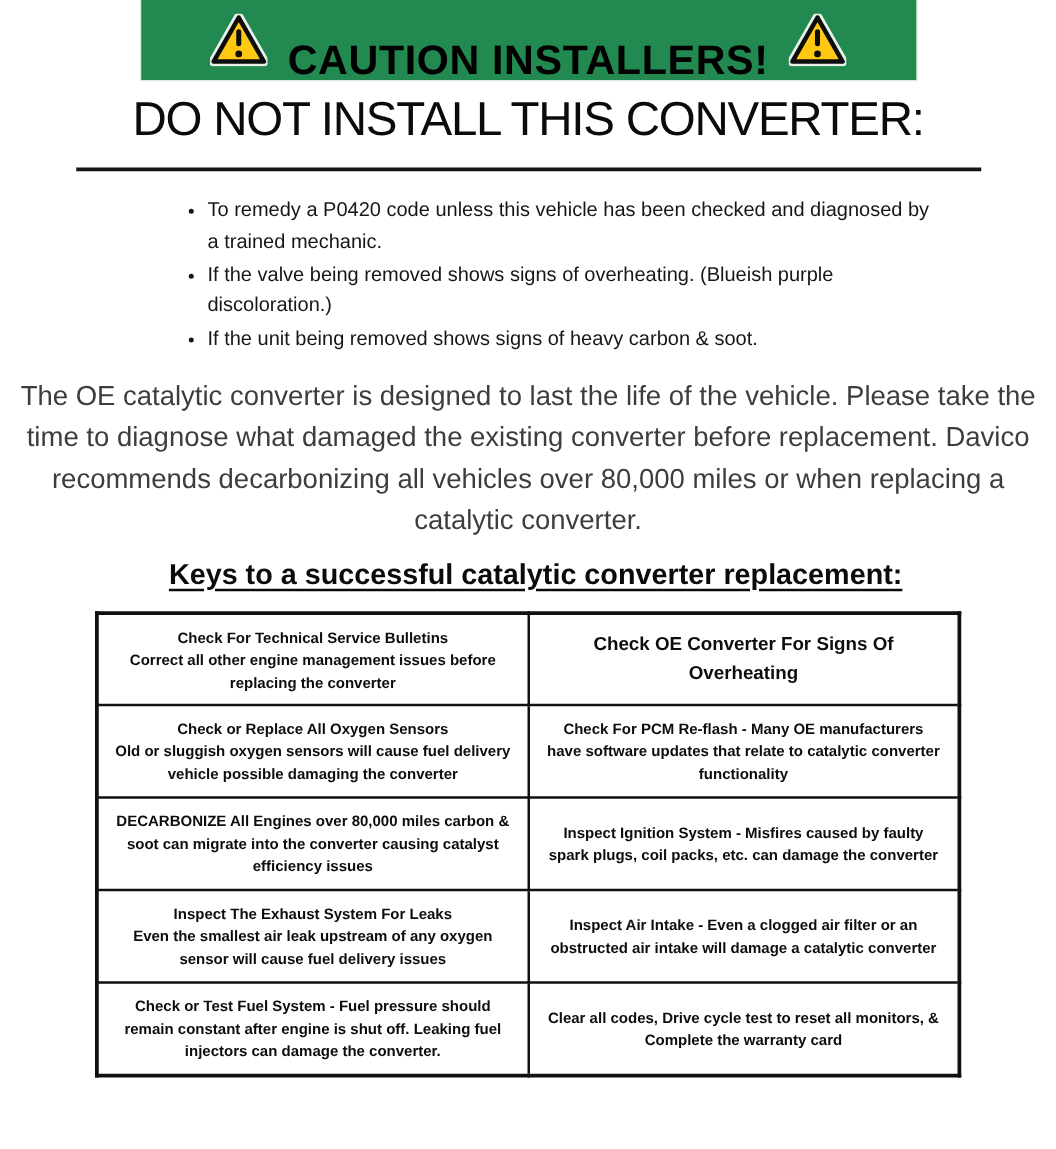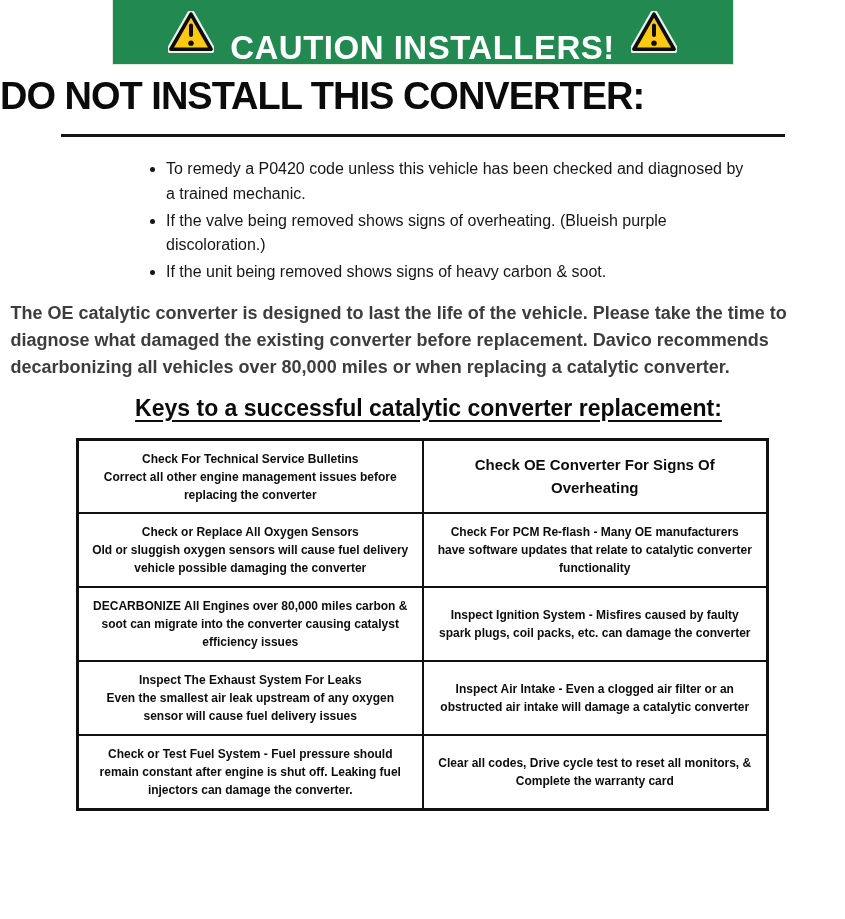--- a/index.html
+++ b/index.html
@@ -19,35 +19,35 @@
     height: 64px;
     margin: 0 auto;
     background: #228a50;
     display: flex;
     align-items: center;
     justify-content: center;
     gap: 16px;
     box-shadow: 0 0 0 1px #dcead9;
   }
   .banner-title {
-    color: #ffffff;
+    color: #000000;
     font-size: 33px;
     font-weight: bold;
     letter-spacing: 0.5px;
     white-space: nowrap;
     margin-top: 31px;
   }
   .warning-icon { display: inline-flex; flex: 0 0 auto; }
 
   
   .headline {
     margin-top: 11px;
-    text-align: left;
+    text-align: center;
     font-size: 38px;
-    font-weight: bold;
+    font-weight: normal;
     letter-spacing: -1px;
     color: #0b0b0b;
   }
 
   .divider {
     width: 724px;
     border: none;
     border-top: 3px solid #141414;
     margin: 16px auto 0 auto;
   }
@@ -65,25 +65,24 @@
     line-height: 1.55;
     color: #161616;
     margin-bottom: 2px;
     margin-left: 48px;
   }
 
   
   .intro-paragraph {
     width: 824px;
     margin: 15px auto 0 auto;
-    text-align: left;
-    font-size: 18px;
+    text-align: center;
+    font-size: 22px;
     line-height: 1.5;
     color: #3d3d3d;
-    font-weight: bold;
   }
 
   
   .keys-heading {
     margin-top: 14px;
     text-align: center;
     font-size: 23px;
     font-weight: bold;
     text-decoration: underline;
     text-underline-offset: 4px;

